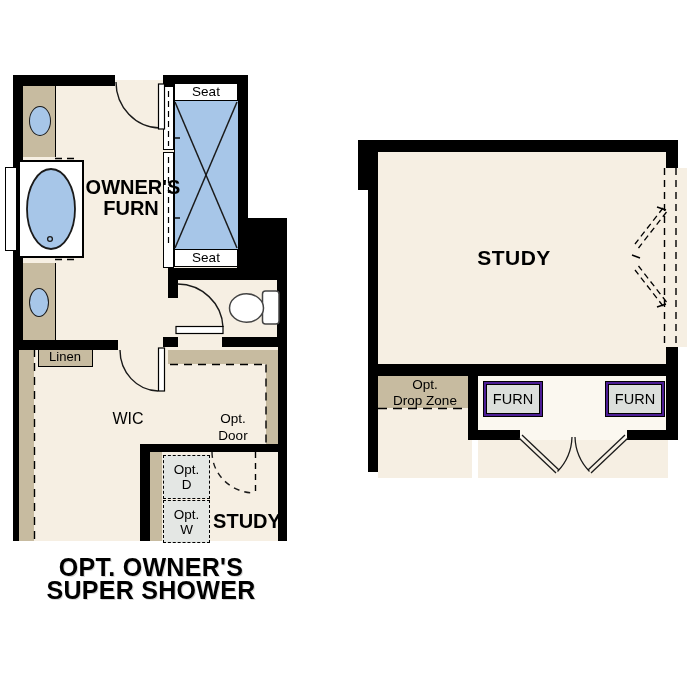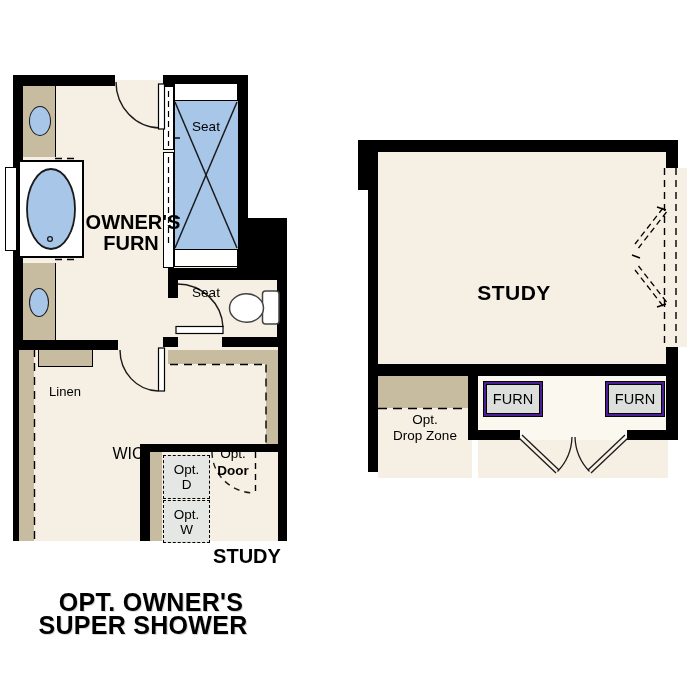--- a/index.html
+++ b/index.html
@@ -5,21 +5,21 @@
   html,body{margin:0;padding:0;background:#fff;}
   .canvas{position:relative;width:687px;height:687px;background:#ffffff;overflow:hidden;
           font-family:"Liberation Sans", sans-serif;color:#000;}
   .abs{position:absolute;}
   .floor{position:absolute;background:#f6efe3;}
   .floor-light{position:absolute;background:#fbf8f0;}
   .wall{position:absolute;background:#000;}
   .tan{position:absolute;background:#c7bba0;}
   .whitebox{position:absolute;background:#fff;}
   .lbl{position:absolute;transform:translate(-50%,-50%);white-space:nowrap;line-height:1.05;
-       text-align:center;color:#000;margin-top:35px;}
+       text-align:center;color:#000;}
   .sm{font-size:13px;}
   .md{font-size:13.5px;}
   .room{font-size:20px;font-weight:bold;}
   .wic{font-size:16px;}
   .study{font-size:21px;font-weight:bold;letter-spacing:0.5px;}
   .furnlbl{font-size:14.5px;}
   .caption{font-size:25px;font-weight:bold;letter-spacing:0.3px;
            text-shadow:1px 1px 0 rgba(140,140,140,0.35);}
   .sink{position:absolute;background:#a7c6e8;border:1.6px solid #1a1a1a;border-radius:50%;}
   .appliance{position:absolute;background:#e4e7e4;border:1.4px dashed #000;
@@ -168,22 +168,22 @@
     <line x1="632" y1="255" x2="640" y2="258" stroke="#000" stroke-width="1.4"></line>
   </svg>
 
   <div class="lbl room" style="left:133px;top:187px;">OWNER'S</div>
   <div class="lbl room" style="left:131px;top:208px;">FURN</div>
   <div class="lbl md" style="left:206px;top:92px;">Seat</div>
   <div class="lbl md" style="left:206px;top:258px;">Seat</div>
   <div class="lbl sm" style="left:65px;top:357px;">Linen</div>
   <div class="lbl wic" style="left:128px;top:419px;">WIC</div>
   <div class="lbl md" style="left:233px;top:419px;">Opt.</div>
-  <div class="lbl md" style="left:233px;top:436px;font-weight:bold;">Door</div>
+  <div class="lbl md" style="left:233px;top:436px;">Door</div>
   <div class="lbl room" style="left:247px;top:521px;">STUDY</div>
   <div class="lbl caption" style="left:151px;top:567px;">OPT. OWNER'S</div>
-  <div class="lbl caption" style="left:143px;top:590px;">SUPER SHOWER</div>
+  <div class="lbl caption" style="left:151px;top:590px;">SUPER SHOWER</div>
 
   <div class="lbl study" style="left:514px;top:258px;">STUDY</div>
   <div class="lbl md" style="left:425px;top:385px;">Opt.</div>
   <div class="lbl md" style="left:425px;top:401px;">Drop Zone</div>
 
 </div>
 
 </body></html>

